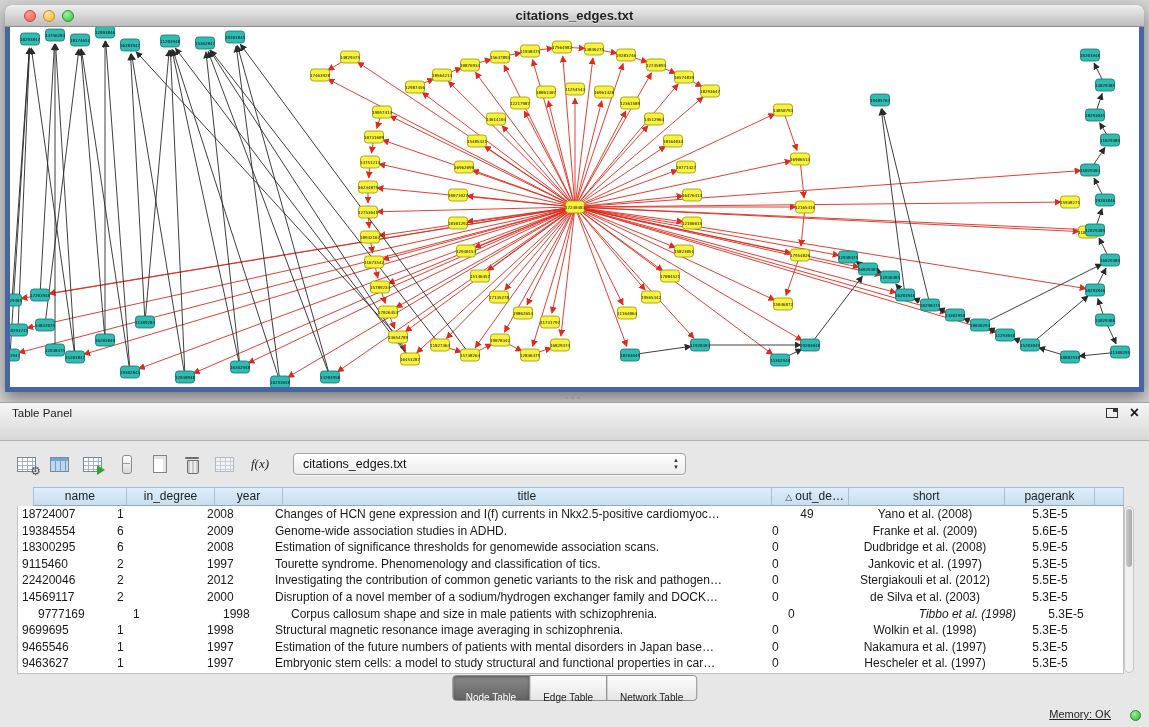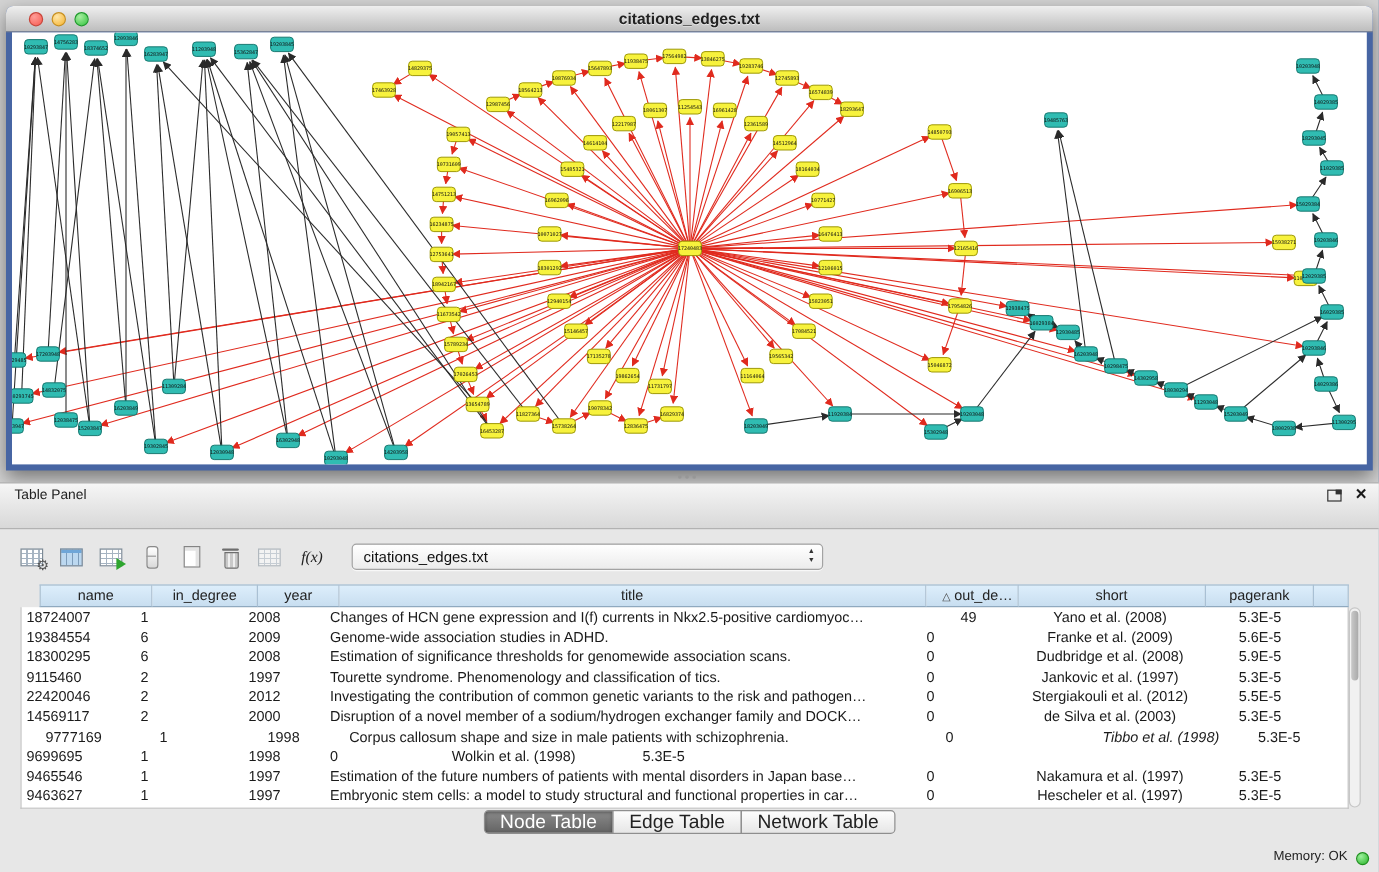--- a/index.html
+++ b/index.html
@@ -85,28 +85,28 @@
   .tbody { background:#fff; border:1px solid #c2c2c2; border-top:none; height:168px; overflow:hidden; }
   .tr { display:flex; height:16.6px; }
   .td { font-size:12px; line-height:16.4px; color:#1a1a1a; padding:0 4px; white-space:nowrap; overflow:hidden; }
 
   .vscroll { position:absolute; left:1124px; top:103px; width:10px; height:167px;
     background:#f1f1f1; border:1px solid #c6c6c6; border-radius:5px; }
   .vthumb { position:absolute; left:1px; top:2px; width:6px; height:58px; border-radius:4px;
     background:linear-gradient(90deg,#c9c9c9,#a9a9a9); }
 
   .tabs { position:absolute; left:50%; transform:translateX(-50%); top:272px; display:flex; }
-  .tab { height:20px; line-height:19px; font-size:16px; padding:0 13px; color:#222;
+  .tab { height:20px; line-height:19px; font-size:10px; padding:12px 13px; color:#222;
     background:linear-gradient(#fdfdfd,#e6e6e6); border:1px solid #8e8e8e; margin-left:-1px; white-space:nowrap; }
   .tab:first-child { border-radius:4px 0 0 4px; margin-left:0; }
   .tab:last-child { border-radius:0 4px 4px 0; }
   .tab.active { background:linear-gradient(#8b8b8b,#636363); color:#fff;
     box-shadow:inset 0 1px 3px rgba(0,0,0,.4); }
 
-  .memory { position:absolute; right:26px; bottom:7px; font-size:11px; color:#222; }
+  .memory { position:absolute; right:38px; bottom:7px; font-size:11px; color:#222;text-decoration:underline; }
   .memdot { position:absolute; right:8px; bottom:6px; width:11px; height:11px; border-radius:50%;
     background:radial-gradient(circle at 35% 30%, #9df29d, #28b328); border:1px solid #1d8f1d; }
 </style>
 </head>
 <body>
 
 <div class="net-window">
   <div class="titlebar">
     <div class="lights">
       <span class="light red"></span>
@@ -838,20 +838,21 @@
           <div class="td" style="width: 68px; text-align: left;">1998</div>
           <div class="td" style="width: 497px; text-align: left;">Corpus callosum shape and size in male patients with schizophrenia.</div>
           <div class="td" style="width: 78px; text-align: left;">0</div>
           <div class="td" style="width: 158px; text-align: right; font-style: italic;">Tibbo et al. (1998)</div>
           <div class="td" style="width: 92px; text-align: center;">5.3E-5</div>
         </div>
         <div class="tr">
           <div class="td" style="width: 95px; text-align: left;">9699695</div>
           <div class="td" style="width: 90px; text-align: left;">1</div>
           <div class="td" style="width: 68px; text-align: left;">1998</div>
+          <div class="td" style="width: 497px; text-align: left;">Structural magnetic resonance image averaging in schizophrenia.</div>
           <div class="td" style="width: 78px; text-align: left;">0</div>
           <div class="td" style="width: 158px; text-align: center;">Wolkin et al. (1998)</div>
           <div class="td" style="width: 92px; text-align: center;">5.3E-5</div>
         </div>
         <div class="tr">
           <div class="td" style="width: 95px; text-align: left;">9465546</div>
           <div class="td" style="width: 90px; text-align: left;">1</div>
           <div class="td" style="width: 68px; text-align: left;">1997</div>
           <div class="td" style="width: 497px; text-align: left;">Estimation of the future numbers of patients with mental disorders in Japan base…</div>
           <div class="td" style="width: 78px; text-align: left;">0</div>

